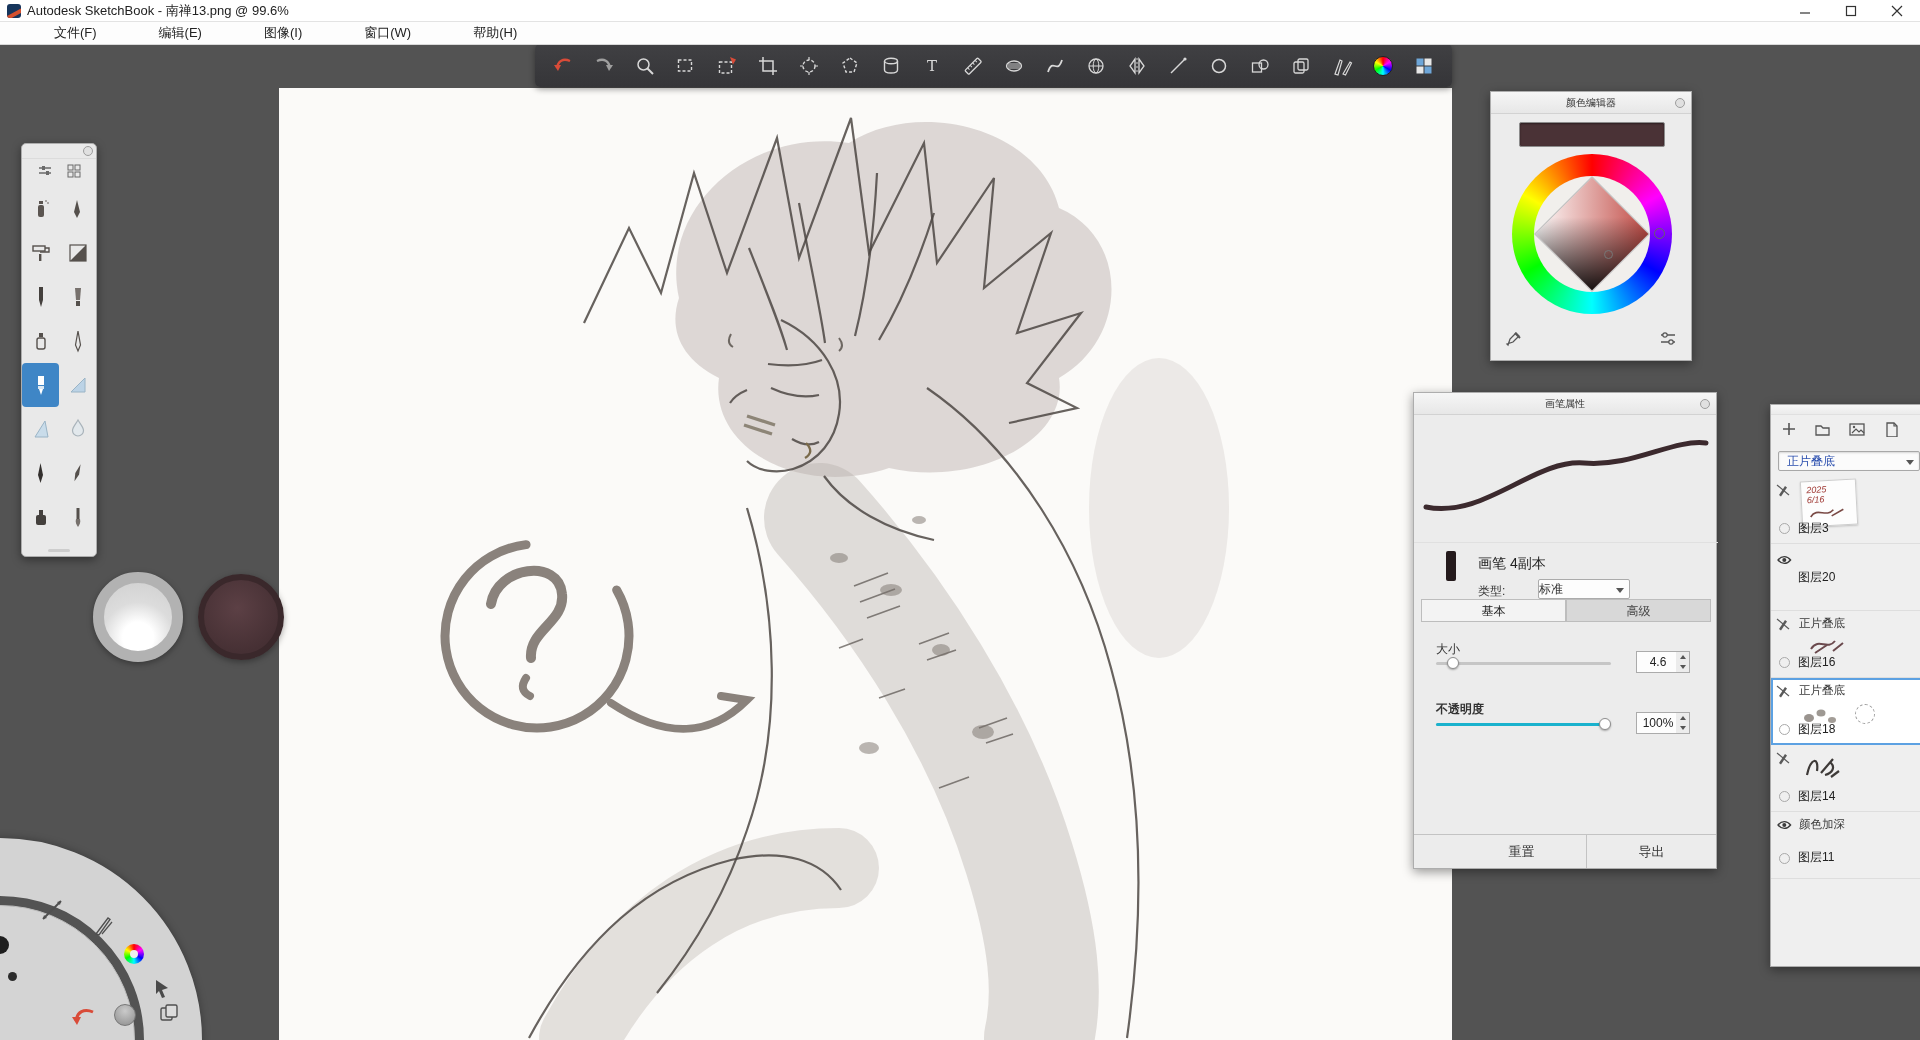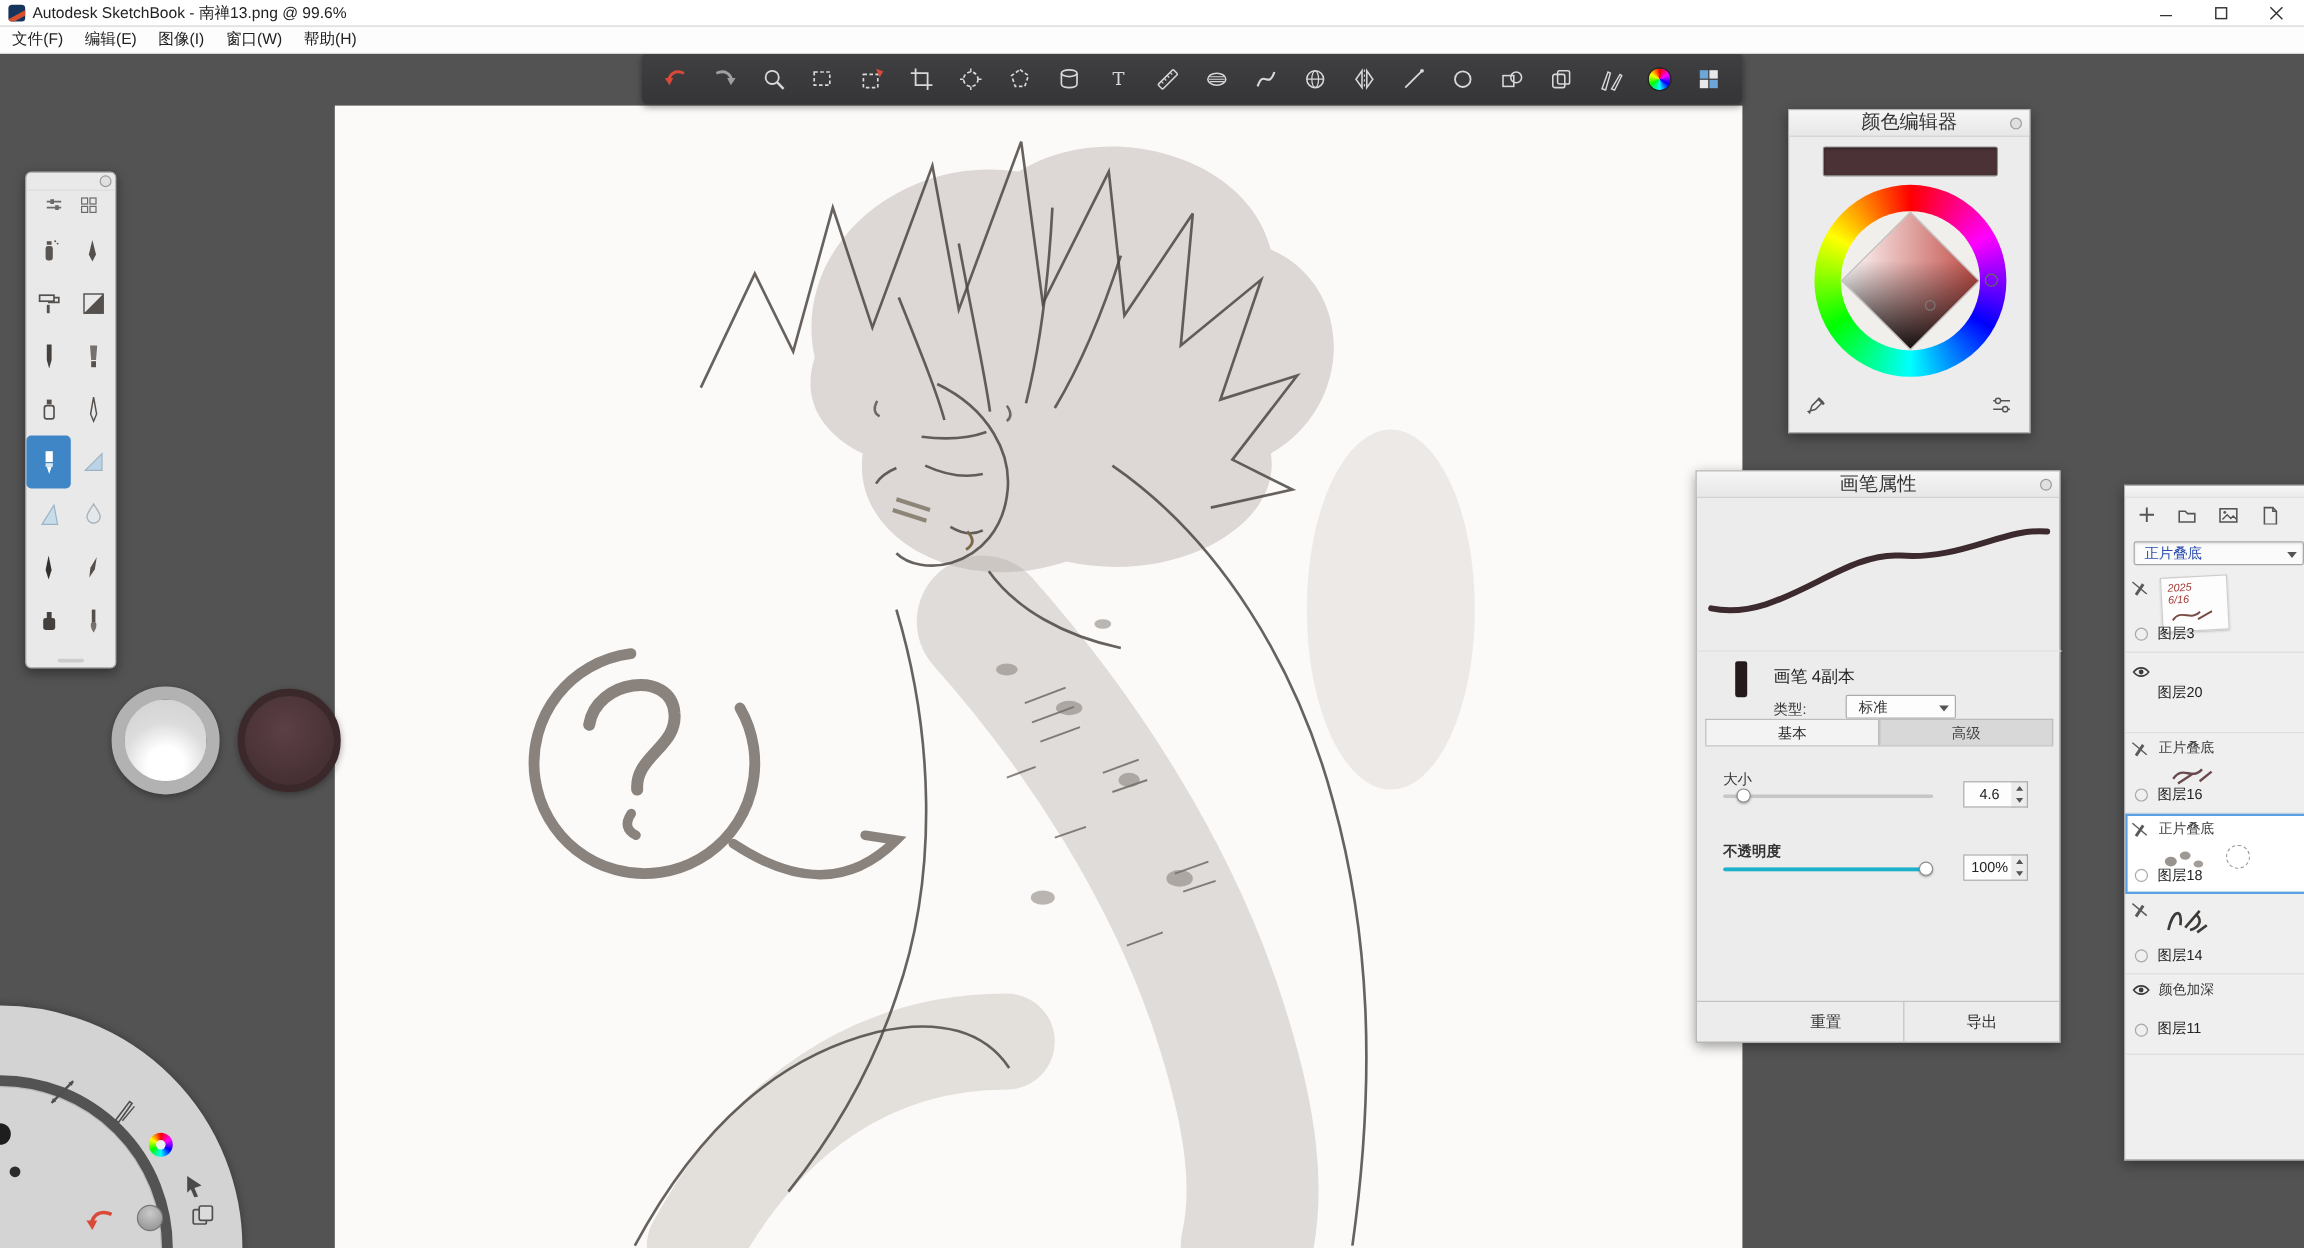--- a/index.html
+++ b/index.html
@@ -8,37 +8,37 @@
 
   
   .titlebar { position:absolute; left:0; top:0; width:1920px; height:22px; background:#ffffff; display:flex; align-items:center; font-size:13px; border-bottom:1px solid #e3e3e3; z-index:50; }
   .app-icon { width:14px; height:14px; margin:0 6px 0 7px; border-radius:3px; background:#16355c; position:relative; overflow:hidden; flex:0 0 auto; }
   .app-icon::after { content:""; position:absolute; left:-2px; top:8px; width:20px; height:4px; background:#d4502e; transform:rotate(-28deg); }
   .win-controls { margin-left:auto; display:flex; height:22px; }
   .win-btn { width:46px; height:22px; display:flex; align-items:center; justify-content:center; cursor:default; }
 
   
   .menubar { position:absolute; left:0; top:22px; width:1920px; height:23px; background:#fdfdfd; border-bottom:1px solid #d9d9d9; display:flex; align-items:center; gap:18px; padding-left:10px; font-size:13px; z-index:50; }
-  .menu-item { cursor:default; }
+  .menu-item { cursor:default;margin-left:44px; }
 
   
   .canvas { position:absolute; left:279px; top:88px; width:1173px; height:952px; background:#fbfaf8; z-index:1; }
   .sketch { width:100%; height:100%; display:block; }
   .ln { stroke:#4c4743; stroke-width:2.2; fill:none; opacity:.85; }
   .hl { stroke:#55504b; stroke-width:1.6; fill:none; opacity:.7; }
 
   
   .toolbar { position:absolute; left:535px; top:44px; width:917px; height:43px; background:linear-gradient(#404043,#353538); border-radius:5px; box-shadow:0 2px 6px rgba(0,0,0,.4); display:flex; align-items:center; justify-content:space-between; padding:0 16px; z-index:20; }
   .ticon { width:24px; height:24px; display:flex; align-items:center; justify-content:center; }
   .ticon svg { display:block; }
   .cwheel { width:20px; height:20px; border-radius:50%; background:conic-gradient(#f00,#f0f 60deg,#00f 120deg,#0ff 180deg,#0f0 240deg,#ff0 300deg,#f00 360deg); border:1px solid #222; }
 
   
   .panel { position:absolute; background:#ececec; border:1px solid #adadad; box-shadow:0 3px 10px rgba(0,0,0,.4); z-index:30; }
-  .panel-title { height:22px; line-height:22px; text-align:center; font-size:16px; color:#333; background:linear-gradient(#f6f6f6,#e7e7e7); border-bottom:1px solid #d2d2d2; position:relative; }
+  .panel-title { height:22px; line-height:22px; text-align:center; font-size:10px; color:#333; background:linear-gradient(#f6f6f6,#e7e7e7); border-bottom:1px solid #d2d2d2; position:relative; }
   .title-dot { position:absolute; right:6px; top:6px; width:10px; height:10px; border-radius:50%; border:1px solid #9d9d9d; background:#e0e0e0; }
 
   
   .bpal { left:21px; top:143px; width:76px; height:414px; border-radius:5px; background:#e9e9e9; }
   .bpal-top { height:15px; position:relative; border-bottom:1px solid #dcdcdc; }
   .bpal-views { height:28px; display:flex; align-items:center; justify-content:space-around; padding:0 8px; }
   .bpal-grid { display:grid; grid-template-columns:1fr 1fr; }
   .bcell { height:44px; display:flex; align-items:center; justify-content:center; border-radius:4px; }
   .bcell.sel { background:#3f86c6; }
   .bpal-grip { position:absolute; bottom:4px; left:50%; width:22px; height:3px; margin-left:-11px; background:#cdcdcd; border-radius:2px; }
@@ -68,21 +68,21 @@
   .ce-mark-r { position:absolute; left:142px; top:74px; width:11px; height:11px; border-radius:50%; border:1.5px solid #666; }
   .ce-bl { position:absolute; left:14px; bottom:8px; }
   .ce-br { position:absolute; right:14px; bottom:8px; }
 
   
   .bp { left:1413px; top:392px; width:304px; height:477px; }
   .bp-stroke { position:absolute; left:0; top:22px; width:304px; height:128px; border-bottom:1px solid #e0e0e0; }
   .bp-bar { position:absolute; left:32px; top:158px; width:10px; height:30px; background:#241a1c; border-radius:2px; }
   .bp-name { position:absolute; left:64px; top:162px; font-size:14px; color:#222; }
   .bp-typel { position:absolute; left:64px; top:190px; font-size:12px; color:#333; }
-  .bp-select { position:absolute; left:124px; top:186px; width:92px; height:20px; background:#fdfdfd; border:1px solid #ababab; border-radius:2px; font-size:12px; line-height:18px; padding-left:10px; color:#333; }
+  .bp-select { position:absolute; left:124px; top:186px; width:92px; height:20px; background:#fdfdfd; border:1px solid #ababab; border-radius:2px; font-size:12px; line-height:18px; padding-left:0; color:#333; }
   .caret { position:absolute; right:5px; top:8px; width:0; height:0; border-left:4px solid transparent; border-right:4px solid transparent; border-top:5px solid #555; }
   .bp-tabs { position:absolute; left:7px; top:206px; width:290px; height:23px; display:flex; border-bottom:1px solid #bdbdbd; }
   .bp-tab { flex:1; text-align:center; font-size:12px; line-height:22px; background:#d8d8d8; border:1px solid #bdbdbd; border-bottom:none; color:#444; }
   .bp-tab.active { background:#f3f3f3; color:#222; }
   .bp-lab { position:absolute; left:22px; font-size:12px; color:#333; }
   .track { position:absolute; left:22px; width:175px; height:3px; background:#c6c6c6; border-radius:2px; }
   .track-fill { position:absolute; left:0; top:0; height:3px; background:#1ab2cd; border-radius:2px; }
   .knob { position:absolute; top:-5px; width:12px; height:12px; border-radius:50%; background:#fff; border:1px solid #8f8f8f; box-shadow:0 1px 2px rgba(0,0,0,.3); }
   .valbox { position:absolute; width:44px; height:22px; background:#fdfdfd; border:1px solid #ababab; font-size:12px; text-align:center; line-height:20px; color:#222; }
   .spin { position:absolute; width:14px; height:22px; border:1px solid #ababab; border-left:none; background:#ececec; display:flex; flex-direction:column; }

